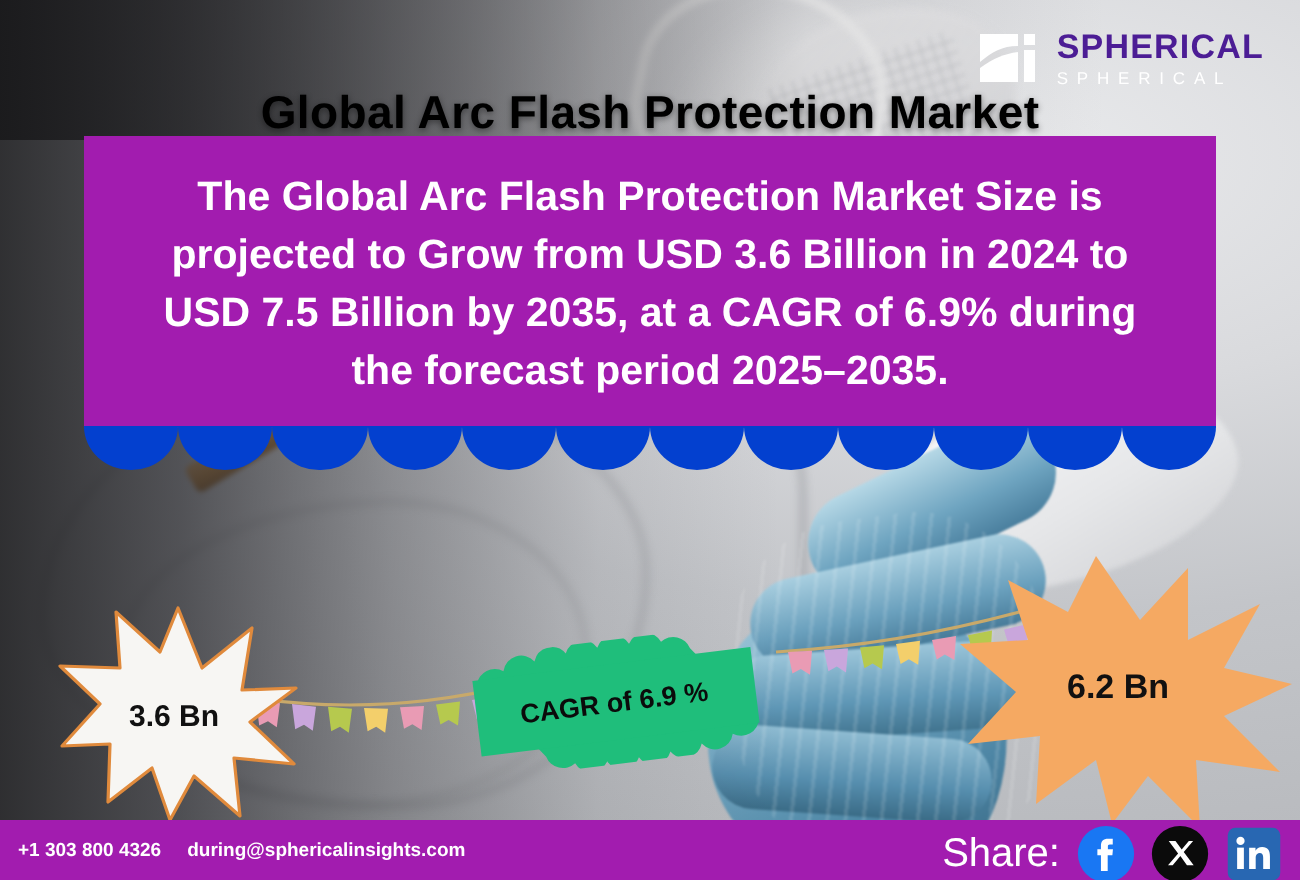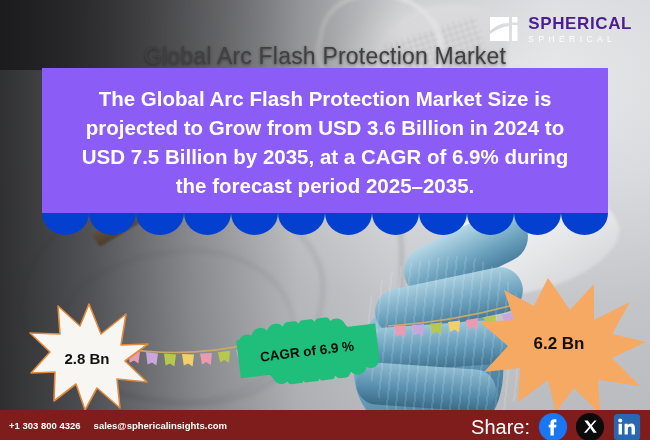--- a/index.html
+++ b/index.html
@@ -145,28 +145,28 @@
   .logo-main{
     color:#4c1d95;font-weight:bold;font-size:17px;letter-spacing:.6px;
   }
   .logo-sub{
     color:#fff;font-size:8.5px;letter-spacing:4.4px;margin-top:3px;
   }
 
   
   .title{
     position:absolute;left:0;top:43px;width:650px;text-align:center;
-    color:#404040;font-size:23px;font-weight:normal;letter-spacing:.2px;
+    color:#000000;font-size:23px;font-weight:bold;letter-spacing:.2px;
     text-shadow:0 1px 3px rgba(0,0,0,.45);
   }
 
   
   .banner-wrap{position:absolute;left:42px;top:68px;width:566px;}
   .banner{
-    background:#8b5cf6;
+    background:#a21caf;
     padding:16px 22px 14px;
     text-align:center;
   }
   .banner p{
     margin:0;color:#fff;font-weight:bold;font-size:20.5px;line-height:1.42;
   }
   .scallops{
     display:flex;height:22px;margin-top:-1px;
   }
   .scallop{
@@ -196,21 +196,21 @@
   }
   .cagr svg{position:absolute;inset:0;}
   .cagr .lbl{
     position:absolute;inset:0;display:flex;align-items:center;justify-content:center;
     font-size:13.5px;font-weight:bold;color:#0b0b0b;
   }
 
   
   .footer{
     position:absolute;left:0;bottom:0;width:650px;height:30px;
-    background:#7f1d1d;display:flex;align-items:center;
+    background:#a21caf;display:flex;align-items:center;
   }
   .footer-left{
     display:flex;align-items:center;gap:13px;padding-left:9px;
     color:#fff;font-size:9.5px;font-weight:bold;white-space:nowrap;
   }
   .share-area{
     position:absolute;right:8px;bottom:-2px;display:flex;align-items:center;gap:7px;
   }
   .share-label{color:#fff;font-size:20px;font-weight:normal;margin-right:1px;}
   .soc{width:30px;height:30px;display:block;}
@@ -308,21 +308,21 @@
         <path d="M98 21.6 l12 -2.4 -.7 12 -4.8 -2.7 -4 2.4 Z" fill="#B6C94E"></path>
         <path d="M116 18.8 l12 -2.8 -.6 12 -4.9 -2.6 -3.9 2.4 Z" fill="#C9A6DC"></path>
       </g>
     </svg>
   </div>
 
   <div class="burst" id="burst-left" style="left:28px;top:300px;width:122px;height:112px;">
     <svg width="122" height="112" viewBox="0 0 122 112">
       <polygon points="61,4 73,34 98,14 93,45 120,44 97,61 119,82 89,79 92,108 69,88 57,110 48,84 26,101 27,72 3,73 22,52 2,33 32,34 30,6 52,26" fill="#F7F6F3" stroke="#E08A3C" stroke-width="1.6" stroke-linejoin="round"></polygon>
     </svg>
-    <div class="lbl">2.8 Bn</div>
+    <div class="lbl">3.6 Bn</div>
   </div>
 
   <div class="burst" id="burst-right" style="left:478px;top:276px;width:170px;height:140px;">
     <svg width="170" height="140" viewBox="0 0 170 140">
       <polygon points="70,2 92,34 116,8 116,44 152,26 134,58 168,66 134,82 162,110 120,104 122,138 96,112 78,136 70,104 40,126 42,92 6,96 30,70 2,46 36,44 26,14 56,30" fill="#F5A962"></polygon>
     </svg>
     <div class="lbl">6.2 Bn</div>
   </div>
 
   <div class="cagr">
@@ -331,21 +331,21 @@
                L146 48
                a9 9 0 0 1 -14 6 a9 9 0 0 1 -16 3 a9 9 0 0 1 -16 2 a9 9 0 0 1 -16 1 a9 9 0 0 1 -16 0 a9 9 0 0 1 -16 -1 a9 9 0 0 1 -14 -5 Z" fill="#1FBE7B"></path>
       <rect x="6" y="12" width="140" height="38" fill="#1FBE7B"></rect>
     </svg>
     <div class="lbl">CAGR of 6.9 %</div>
   </div>
 
   <div class="footer">
     <div class="footer-left">
       <span>+1 303 800 4326</span>
-      <span>sales@sphericalinsights.com</span>
+      <span>during@sphericalinsights.com</span>
     </div>
   </div>
 
   <div class="share-area">
     <span class="share-label">Share:</span>
 
     <svg class="soc" viewBox="0 0 32 32">
       <circle cx="16" cy="16" r="15" fill="#1977F3"></circle>
       <path d="M19.4 16.6h-2.5V25h-3.6v-8.4h-1.9v-3.1h1.9v-2c0-2.3 1.2-3.7 3.9-3.7h2.4v3.1h-1.5c-.9 0-1.1.4-1.1 1.1v1.5h2.7z" fill="#ffffff"></path>
     </svg>

